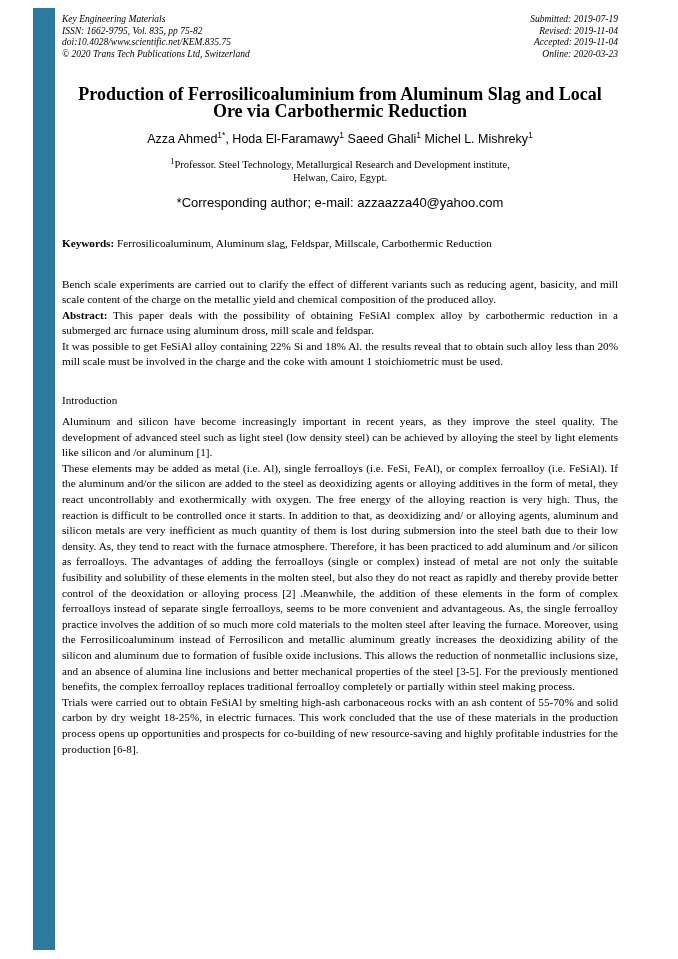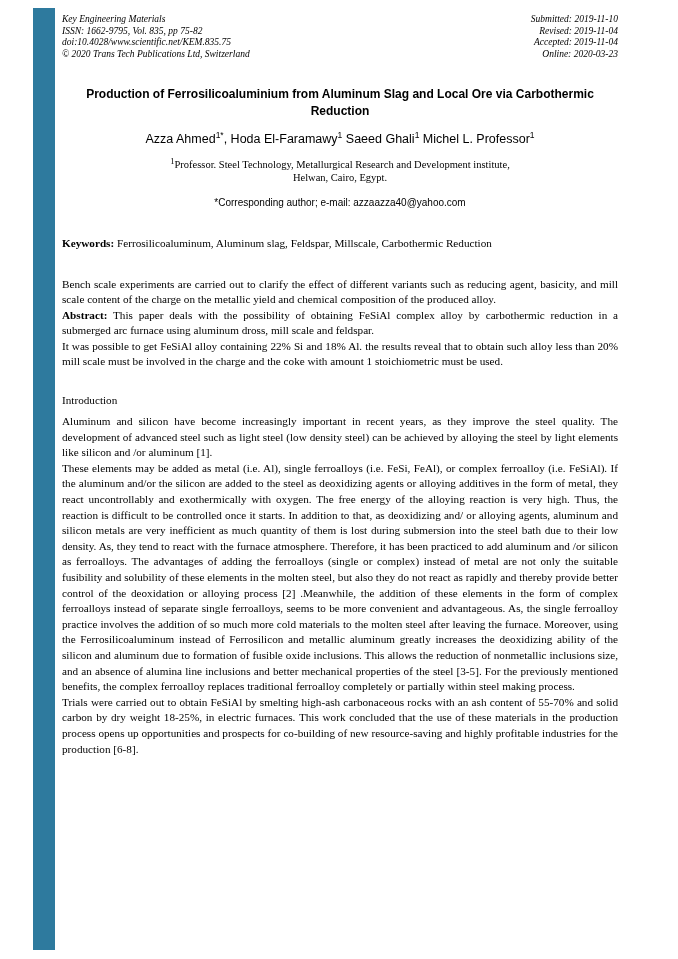--- a/index.html
+++ b/index.html
@@ -34,23 +34,23 @@
     justify-content: space-between;
     font-style: italic;
     font-size: 9.5px;
     line-height: 11.5px;
     gap: 27px;
   }
   .paper-header .header-right { text-align: right; }
   .paper-title {
     margin: 26px 0 0 0;
     text-align: center;
-    font-family: Liberation Sans, sans-serif;
+    font-family: Liberation Serif, serif;
     font-weight: bold;
-    font-size: 12px;
+    font-size: 18px;
     line-height: 16.5px;
   }
   .authors-line {
     margin: 13px 0 0 0;
     text-align: center;
     font-family: "Liberation Sans", sans-serif;
     font-size: 12.5px;
     line-height: 15px;
   }
   .authors-line sup, .affiliation sup {
@@ -61,21 +61,21 @@
     margin: 11px 0 0 0;
     text-align: center;
     font-family: Liberation Serif, serif;
     font-size: 10.5px;
     line-height: 13px;
   }
   .corresponding {
     margin: 12px 0 0 0;
     text-align: center;
     font-family: "Liberation Sans", sans-serif;
-    font-size: 10px;
+    font-size: 13px;
     line-height: 13px;
   }
   .keywords-line {
     margin: 27px 0 0 0;
     font-size: 11.2px;
     line-height: 15.5px;
   }
   .abstract-block {
     margin-top: 25px;
   }
@@ -102,30 +102,30 @@
 <div class="page-content">
 
   <div class="paper-header">
     <div class="header-left">
       <div>Key Engineering Materials</div>
       <div>ISSN: 1662-9795, Vol. 835, pp 75-82</div>
       <div>doi:10.4028/www.scientific.net/KEM.835.75</div>
       <div>© 2020 Trans Tech Publications Ltd, Switzerland</div>
     </div>
     <div class="header-right">
-      <div>Submitted: 2019-11-10</div>
+      <div>Submitted: 2019-07-19</div>
       <div>Revised: 2019-11-04</div>
       <div>Accepted: 2019-11-04</div>
       <div>Online: 2020-03-23</div>
     </div>
   </div>
 
   <h1 class="paper-title">Production of Ferrosilicoaluminium from Aluminum Slag and Local Ore via Carbothermic Reduction</h1>
 
-  <p class="authors-line"><span>Azza Ahmed</span><sup>1*</sup><span>, Hoda El-Faramawy</span><sup>1</sup><span> Saeed Ghali</span><sup>1</sup><span> Michel L. Professor</span><sup>1</sup></p>
+  <p class="authors-line"><span>Azza Ahmed</span><sup>1*</sup><span>, Hoda El-Faramawy</span><sup>1</sup><span> Saeed Ghali</span><sup>1</sup><span> Michel L. Mishreky</span><sup>1</sup></p>
 
   <p class="affiliation"><sup>1</sup><span>Professor. Steel Technology, Metallurgical Research and Development institute,</span><br><span>Helwan, Cairo, Egypt.</span></p>
 
   <p class="corresponding">*Corresponding author; e-mail: azzaazza40@yahoo.com</p>
 
   <p class="keywords-line"><b class="inline-label">Keywords:</b> <span>Ferrosilicoaluminum, Aluminum slag, Feldspar, Millscale, Carbothermic Reduction</span></p>
 
   <div class="abstract-block">
     <p>Bench scale experiments are carried out to clarify the effect of different variants such as reducing agent, basicity, and mill scale content of the charge on the metallic yield and chemical composition of the produced alloy.</p>
     <p><b class="inline-label">Abstract:</b> <span>This paper deals with the possibility of obtaining FeSiAl complex alloy by carbothermic reduction in a submerged arc furnace using aluminum dross, mill scale and feldspar.</span></p>

